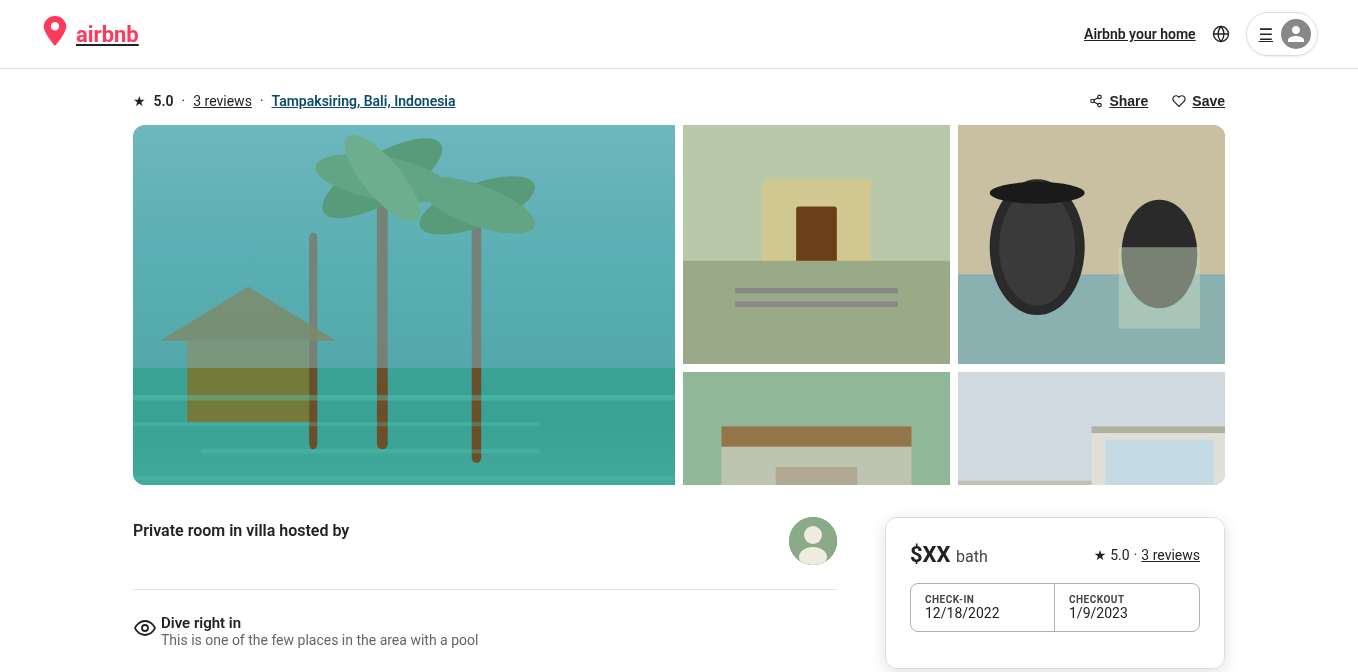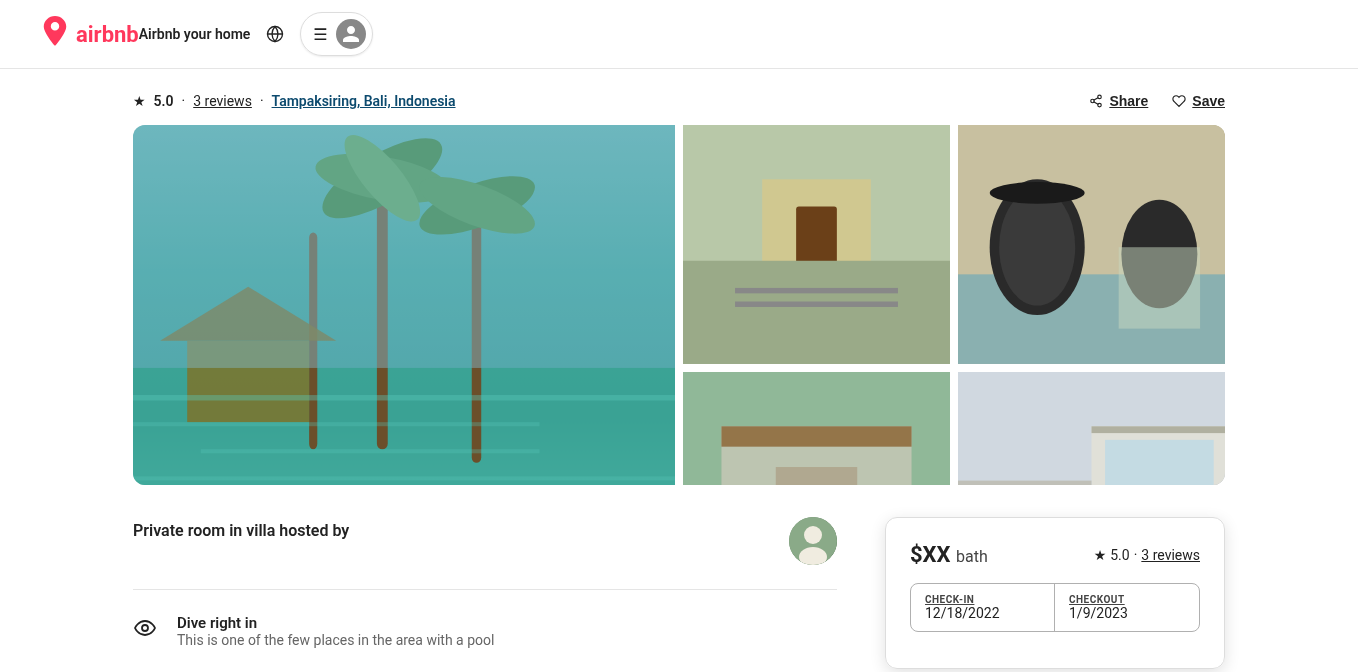--- a/index.html
+++ b/index.html
@@ -2,26 +2,28 @@
 <html><head>
   <meta charset="utf-8">
   <style>
     * { box-sizing: border-box; margin: 0; padding: 0; }
     body { font-family: -apple-system, BlinkMacSystemFont, 'Segoe UI', Roboto, sans-serif; background: #fff; color: #222; }
 
     
     .header {
       display: flex;
       align-items: center;
+      justify-content: space-between;
       padding: 12px 40px;
       border-bottom: 1px solid #e5e5e5;
       position: sticky;
       top: 0;
       background: #fff;
       z-index: 100;
+      text-decoration: underline;
     }
     .logo {
       display: flex;
       align-items: center;
       gap: 6px;
       cursor: pointer;
     }
     .logo-icon {
       color: #FF385C;
       font-size: 32px;
@@ -201,21 +203,21 @@
       border-radius: 50%;
     }
     .divider {
       border: none;
       border-top: 1px solid #e5e5e5;
       margin: 24px 0;
     }
     .feature-row {
       display: flex;
       align-items: flex-start;
-      gap: 16px;
+      gap: 0;
       margin-bottom: 12px;
     }
     .feature-icon {
       font-size: 22px;
       margin-top: 2px;
       min-width: 28px;
     }
     .feature-text {}
     .feature-title {
       font-weight: 600;
@@ -275,21 +277,20 @@
       border-right: 1px solid #b0b0b0;
       cursor: pointer;
     }
     .date-cell:last-child { border-right: none; }
     .date-label {
       font-size: 10px;
       font-weight: 700;
       text-transform: uppercase;
       color: #444;
       letter-spacing: 0.5px;
-      text-decoration: underline;
     }
     .date-value {
       font-size: 14px;
       color: #222;
     }
   </style>
 </head>
 <body>
 
 <header class="header">

